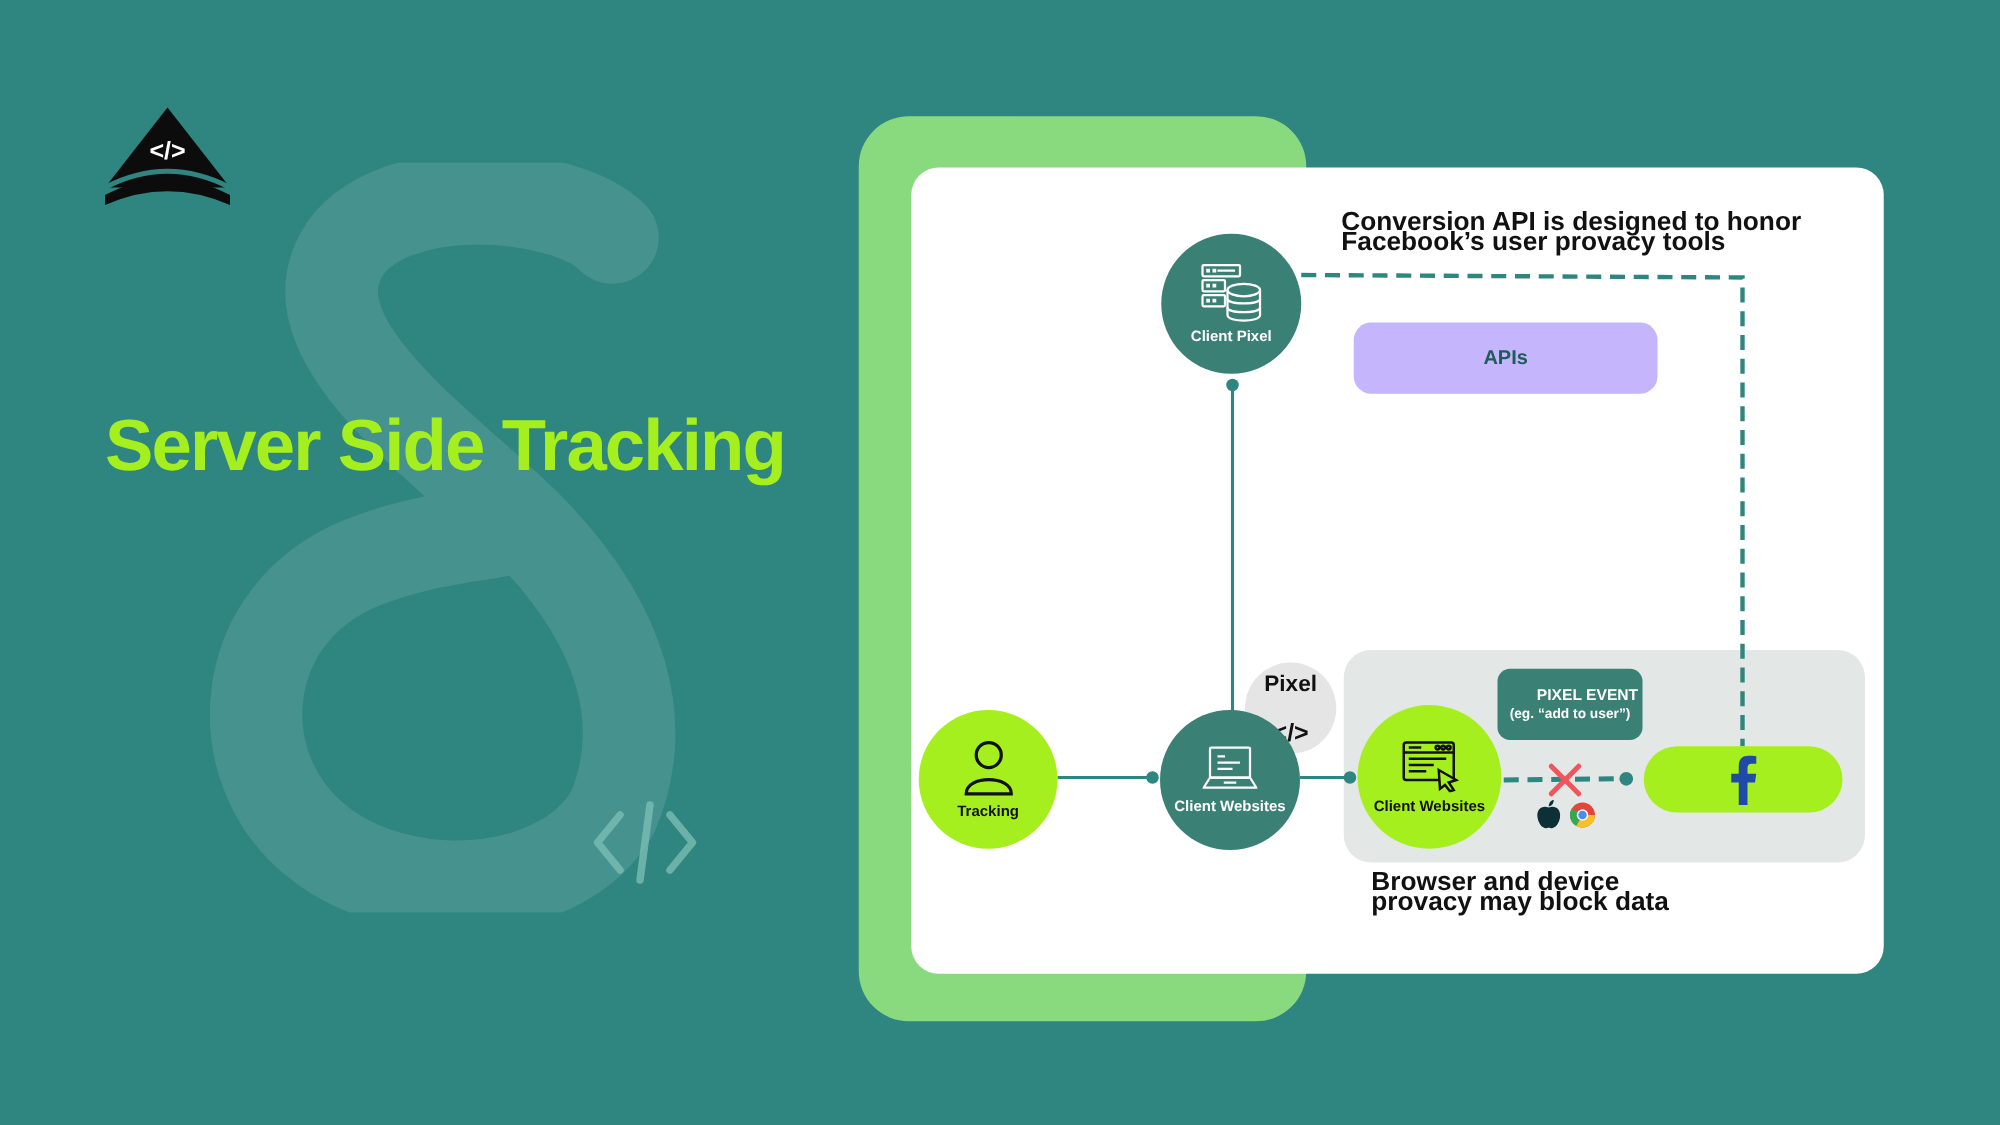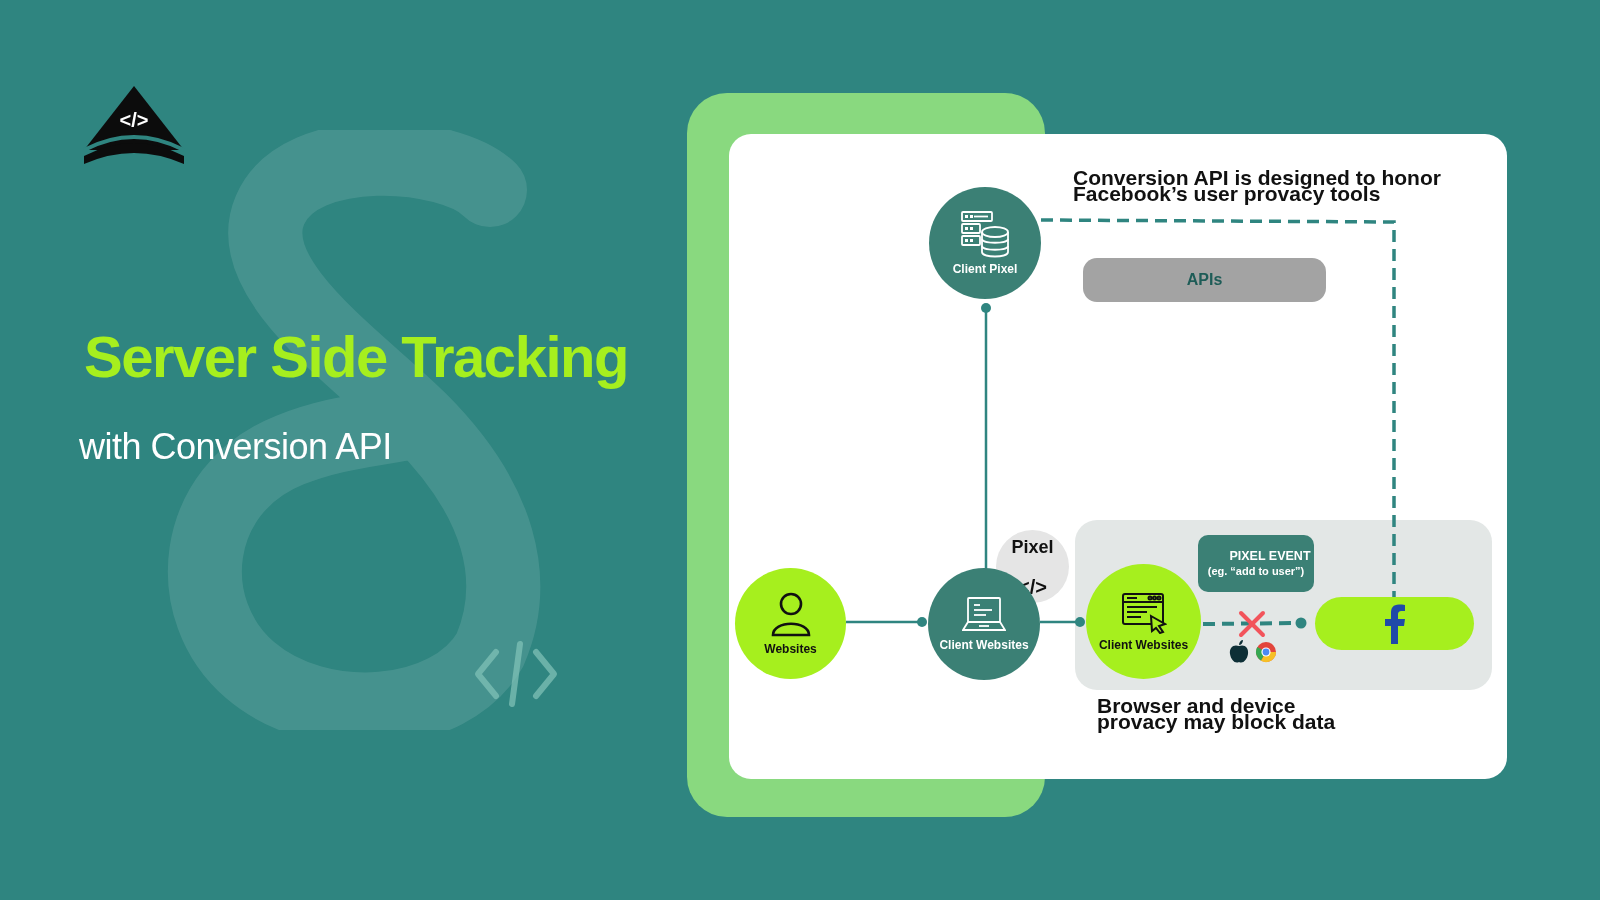--- a/index.html
+++ b/index.html
@@ -68,22 +68,22 @@
     .c-web1 { left: 928px; top: 568px; width: 112px; height: 112px; }
     .c-web2 { left: 1086px; top: 564px; width: 115px; height: 115px; }
     .c-pixel {
       left: 996px; top: 530px; width: 73px; height: 73px;
       background: #e5e5e5; color: #111; gap: 20px;
     }
     .c-pixel .px-label { font-size: 18px; font-weight: bold; line-height: 18px; margin-top: 2px; }
     .c-pixel .px-code { font-size: 20px; font-weight: bold; line-height: 22px; }
 
     .apis-btn {
-      left: 1083px; top: 258px; width: 243px; height: 44px;
-      background: #a3a3a3; border-radius: 14px;
+      left: 1083px; top: 258px; width: 243px; height: 57px;
+      background: #c4b5fd; border-radius: 14px;
       display: flex; align-items: center; justify-content: center;
       font-weight: bold; color: #1e5c57; font-size: 16px;
     }
     .fb-pill {
       left: 1315px; top: 597px; width: 159px; height: 53px;
       background: #a6ef1e; border-radius: 27px;
       display: flex; align-items: center; justify-content: center;
     }
     .pixel-event {
       left: 1198px; top: 535px; width: 116px; height: 57px;
@@ -107,21 +107,20 @@
   <svg width="104" height="82" viewBox="0 0 104 82">
     <polygon points="52,2 102,66 2,66" fill="#0c0c0c"></polygon>
     <path d="M2 72 Q 52 46 102 72 L 102 80 Q 52 58 2 80 Z" fill="#0c0c0c"></path>
     <path d="M2 66 Q 52 40 102 66" fill="none" stroke="#2f8580" stroke-width="4"></path>
     <text x="52" y="43" text-anchor="middle" fill="#ffffff" font-size="20" font-weight="bold" font-family="Liberation Sans, sans-serif">&lt;/&gt;</text>
   </svg>
 </div>
 
 <div class="abs headline">Server Side Tracking</div>
 <div class="abs subline">
-  <div>with Conversion API</div>
 </div>
 
 <svg class="abs code-deco" viewBox="0 0 84 68">
   <g fill="none" stroke="#7fc0b6" stroke-opacity="0.75" stroke-width="6" stroke-linecap="round" stroke-linejoin="round">
     <polyline points="22,12 4,34 22,56"></polyline>
     <polyline points="62,12 80,34 62,56"></polyline>
     <line x1="46" y1="4" x2="38" y2="64"></line>
   </g>
 </svg>
 
@@ -200,21 +199,21 @@
   <span class="lbl">Client Pixel</span>
 </div>
 
 <div class="circle lime c-consumer">
   <svg width="40" height="46" viewBox="0 0 40 46">
     <g fill="none" stroke="#111" stroke-width="2.6">
       <circle cx="20" cy="12" r="10"></circle>
       <path d="M2 43 C 2 28, 38 28, 38 43 Z"></path>
     </g>
   </svg>
-  <span class="lbl">Websites</span>
+  <span class="lbl">Tracking</span>
 </div>
 
 <div class="circle c-pixel">
   <span class="px-label">Pixel</span>
   <span class="px-code">&lt;/&gt;</span>
 </div>
 
 <div class="circle teal c-web1">
   <svg width="44" height="38" viewBox="0 0 44 38">
     <g fill="none" stroke="#fff" stroke-width="1.8">

